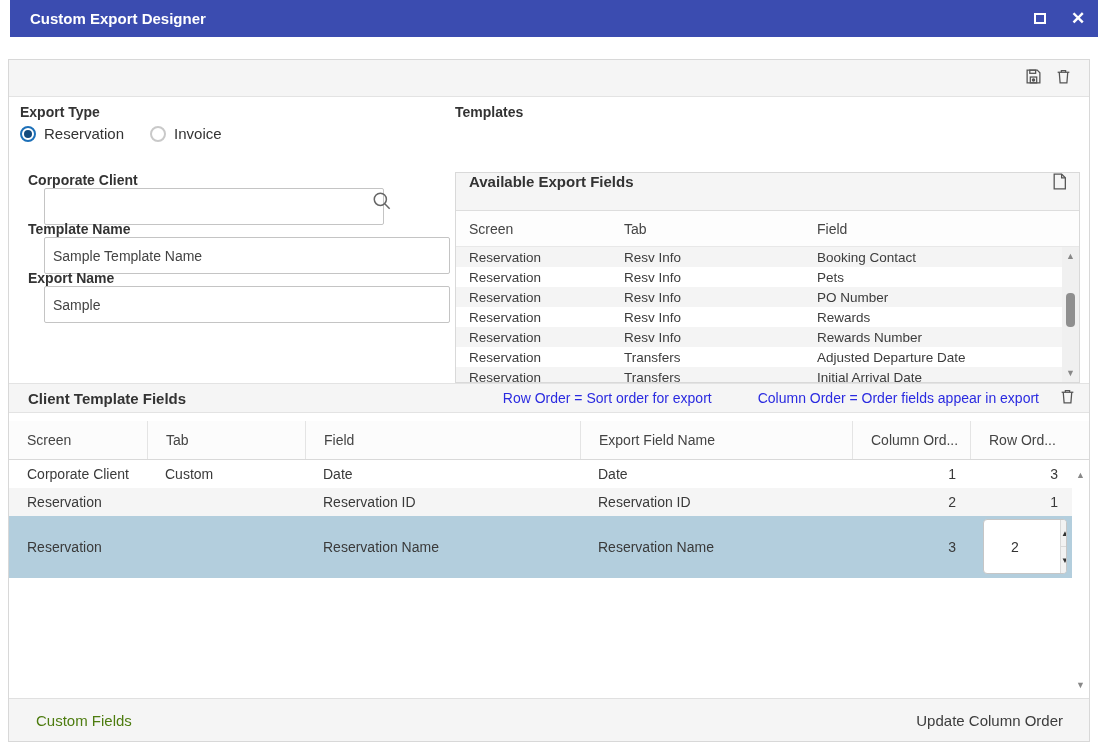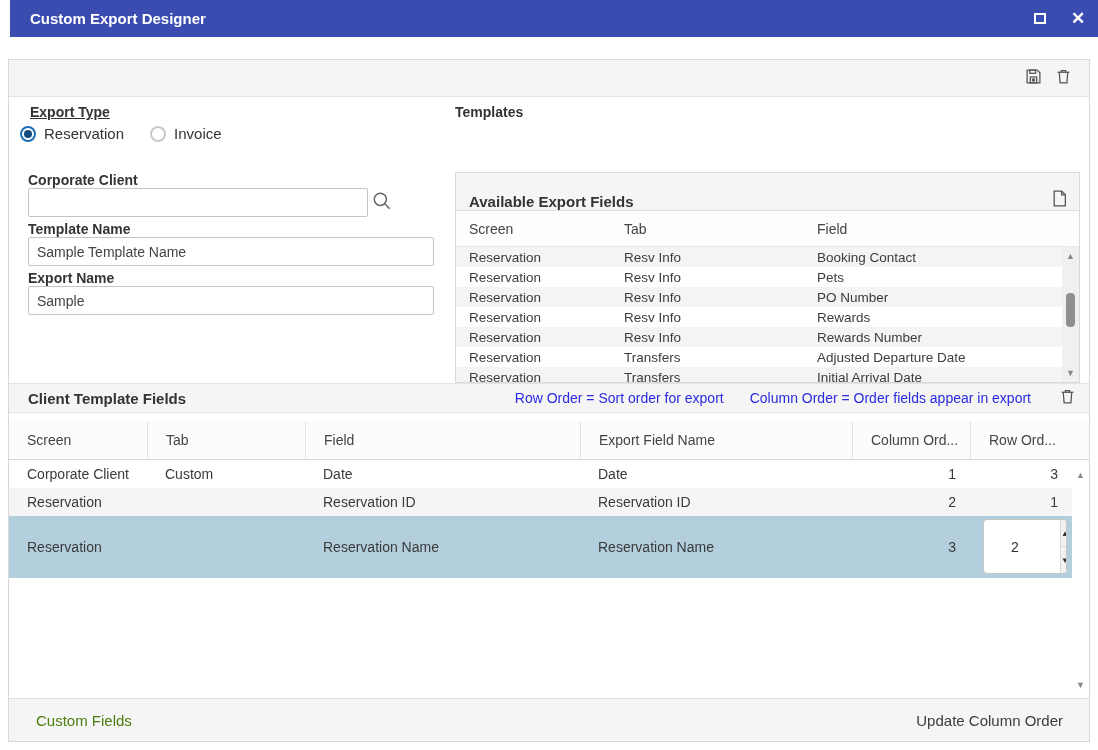--- a/index.html
+++ b/index.html
@@ -16,49 +16,49 @@
   
   .frame { position:absolute; left:8px; top:59px; width:1082px; height:683px; border:1px solid #d8d8d8; background:#fff; }
 
   
   .toolbar { position:absolute; left:0; top:0; width:1080px; height:37px; background:#f5f5f5; border-bottom:1px solid #e3e3e3; display:flex; align-items:center; justify-content:flex-end; gap:10px; padding-right:16px; }
   .icon-btn { width:20px; height:20px; display:flex; align-items:center; justify-content:center; cursor:pointer; }
   .icon-btn svg { stroke:#555; fill:none; stroke-width:1.3; }
 
   
   .lbl { position:absolute; font-size:14px; font-weight:bold; color:#333; }
-  .txtin { position:absolute; height:29px; border:1px solid #c4c4c4; background:#fff; font-family:"Liberation Sans",sans-serif; font-size:14px; color:#444; padding:0 8px; border-radius:2px; }
+  .txtin { position:absolute; height:37px; border:1px solid #c4c4c4; background:#fff; font-family:"Liberation Sans",sans-serif; font-size:14px; color:#444; padding:0 8px; border-radius:2px;margin-left:16px; }
   .radio-row { position:absolute; display:flex; align-items:center; gap:26px; }
   .radio-opt { display:flex; align-items:center; gap:8px; font-size:15px; color:#333; cursor:pointer; }
   .radio { width:16px; height:16px; border-radius:50%; border:2px solid #c9c9c9; background:#fff; position:relative; flex:none; }
   .radio.selected { border-color:#1d70b8; }
   .radio.selected::after { content:""; position:absolute; inset:2px; border-radius:50%; background:#134a7d; }
 
   
   .avail { position:absolute; left:446px; top:112px; width:625px; height:211px; border:1px solid #d9d9d9; background:#fff; }
-  .avail-head { height:38px; background:#f5f5f5; border-bottom:1px solid #dddddd; display:flex; align-items:flex-end; }
+  .avail-head { height:38px; background:#f5f5f5; border-bottom:1px solid #dddddd; display:flex; align-items:flex-start; }
   .avail-head .ptitle { font-size:15px; font-weight:bold; color:#333; padding-left:13px; }
   .avail-head .icon-btn { margin-left:auto; margin-right:10px; }
   .avail-cols { height:36px; display:grid; grid-template-columns:155px 193px 1fr 17px; align-items:center; border-bottom:1px solid #e8e8e8; background:#fdfdfd; }
   .avail-cols div { font-size:14px; color:#444; padding-left:13px; }
   .avail-body { position:relative; height:135px; overflow:hidden; }
   .avail-rows { position:absolute; left:0; top:0; right:17px; }
   .arow { height:20px; display:grid; grid-template-columns:155px 193px 1fr; align-items:center; cursor:default; }
   .arow:nth-child(odd) { background:#f4f4f4; }
   .arow div { font-size:13.5px; color:#3c3c3c; padding-left:13px; white-space:nowrap; overflow:hidden; }
   .avail-sb { position:absolute; right:0; top:0; bottom:0; width:17px; background:#f0f0f0; }
   .sb-arrow { position:absolute; left:0; width:17px; height:14px; text-align:center; font-size:9px; color:#888; line-height:14px; cursor:pointer; }
   .avail-sb .up { top:2px; }
   .avail-sb .down { bottom:2px; }
   .avail-sb .thumb { position:absolute; left:4px; top:46px; width:9px; height:34px; background:#8f8f8f; border-radius:4px; cursor:pointer; }
 
   
   .ctf-head { position:absolute; left:0; top:323px; width:1080px; height:30px; background:#f5f5f5; border-top:1px solid #e3e3e3; border-bottom:1px solid #e3e3e3; display:flex; align-items:center; }
   .ctf-head .ptitle { font-size:15px; font-weight:bold; color:#333; padding-left:19px; }
-  .ctf-hints { display:flex; gap:26px; margin-left:auto; margin-right:26px; }
+  .ctf-hints { display:flex; gap:46px; margin-left:auto; margin-right:18px; }
   .hint { font-size:14px; color:#2a2ae0; }
   .ctf-head .icon-btn { margin-right:12px; }
 
   
   .grid-cols { position:absolute; left:0; top:361px; width:1080px; height:39px; background:#fcfcfc; border-bottom:1px solid #d9d9d9; display:grid; grid-template-columns:138px 158px 275px 272px 118px 102px 17px; align-items:center; }
   .grid-cols .hc { font-size:14px; color:#444; padding-left:18px; height:100%; display:flex; align-items:center; border-left:1px solid #e4e4e4; white-space:nowrap; overflow:hidden; }
   .grid-cols .hc:first-child { border-left:none; }
   .grid-body { position:absolute; left:0; top:400px; width:1080px; height:238px; background:#fff; }
   .grow { position:relative; display:grid; grid-template-columns:138px 158px 275px 272px 118px 102px; align-items:center; cursor:pointer; }
   .grow div { font-size:14px; color:#3a3a3a; padding-left:18px; white-space:nowrap; overflow:hidden; }
@@ -118,21 +118,21 @@
         <span>
           <svg width="17" height="17" viewBox="0 0 16 16">
               <path d="M2.5 4 h11" stroke="#555" stroke-width="1.2" fill="none"></path>
               <path d="M6 4 V2.5 h4 V4" stroke="#555" stroke-width="1.2" fill="none"></path>
               <path d="M4 4 l0.8 10 h6.4 L12 4" stroke="#555" stroke-width="1.2" fill="none"></path>
             </svg>
         </span>
       </span>
     </div>
 
-    <span class="lbl" style="left:21px; top:44px;text-decoration:underline;">Export Type</span>
+    <span class="lbl" style="left:11px; top:44px;">Export Type</span>
     <div class="radio-row" style="left:11px; top:65px;">
       <span class="radio-opt">
         <span class="radio selected"></span>
         <span>Reservation</span>
       </span>
       <span class="radio-opt">
         <span class="radio"></span>
         <span>Invoice</span>
       </span>
     </div>

